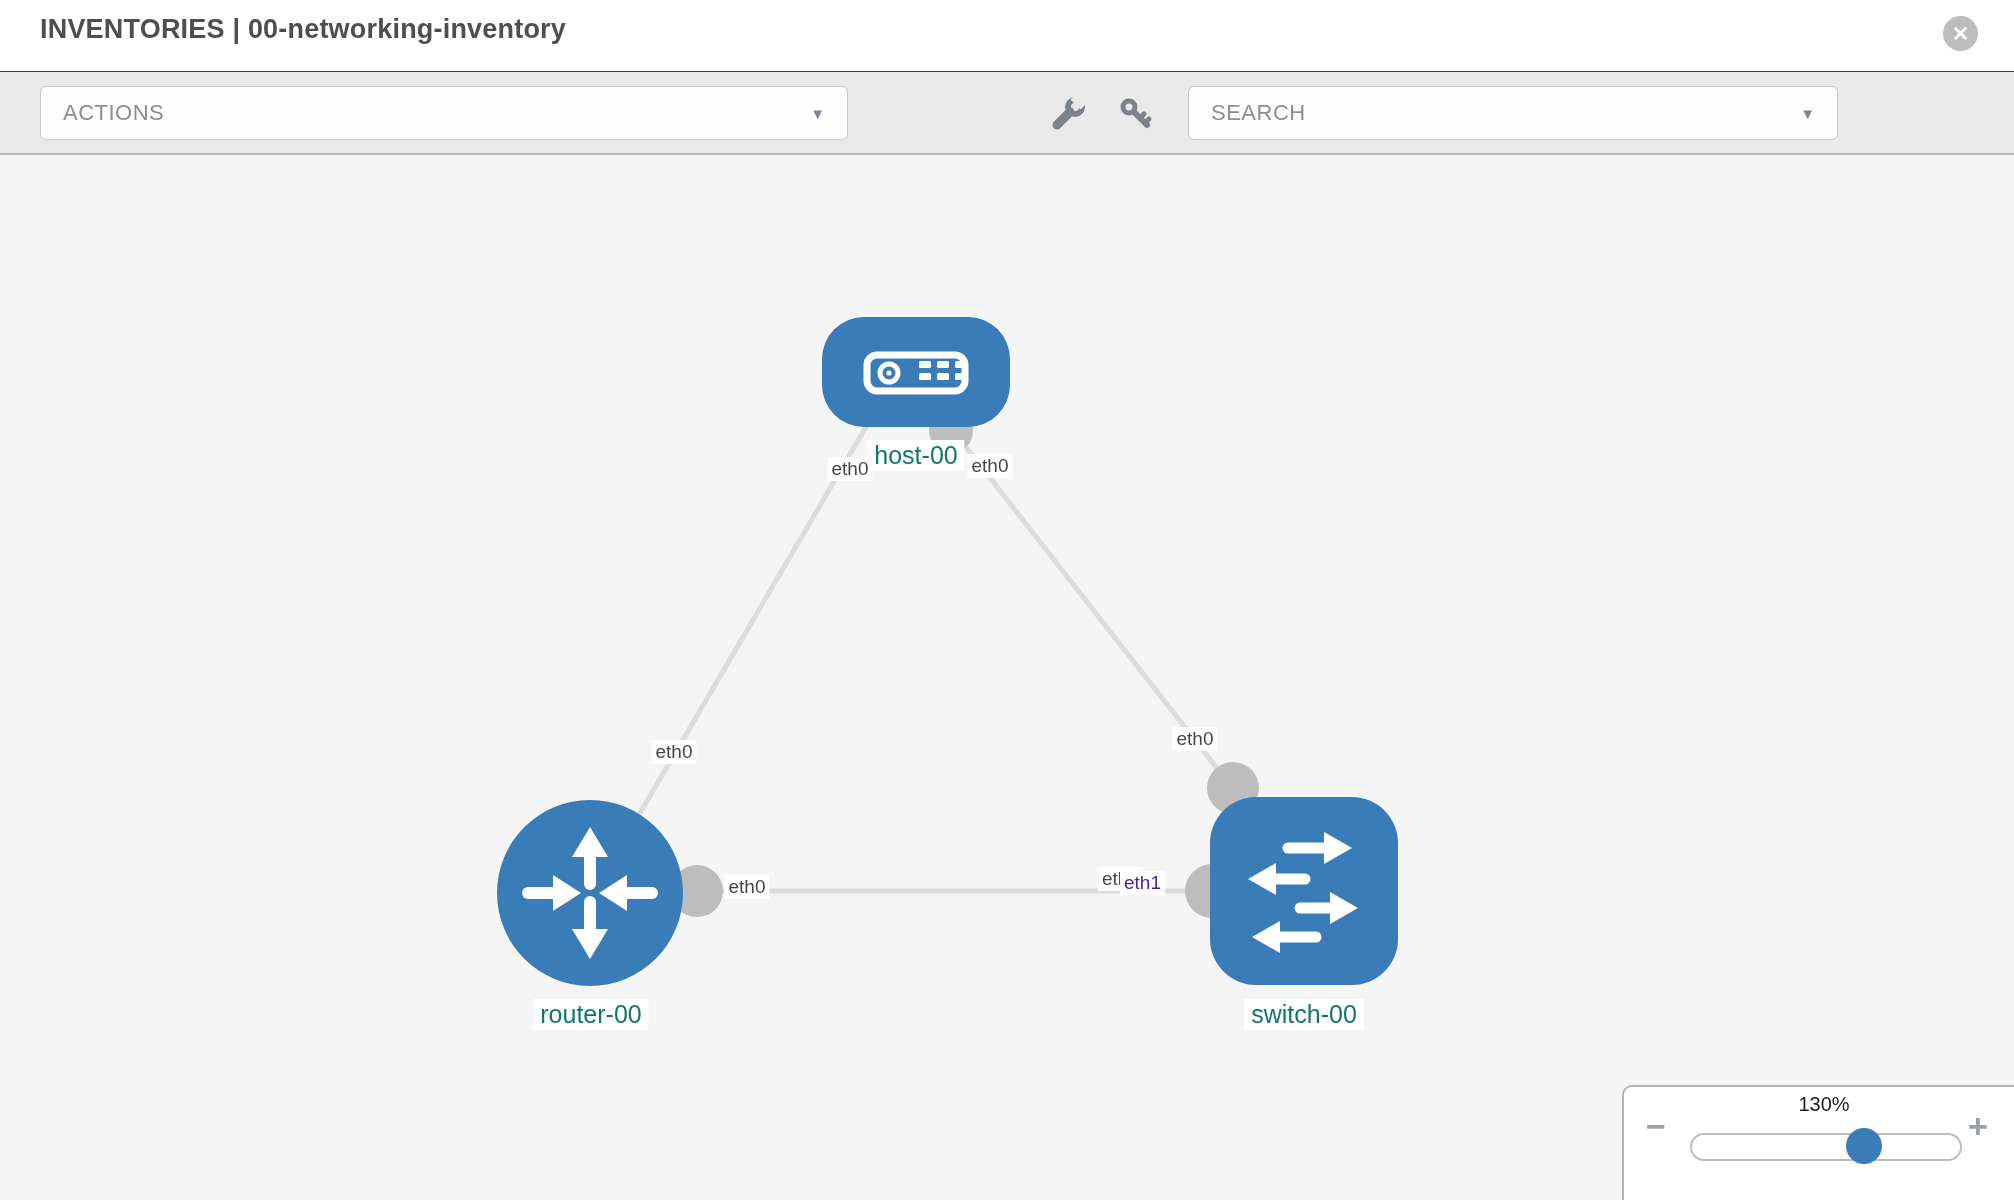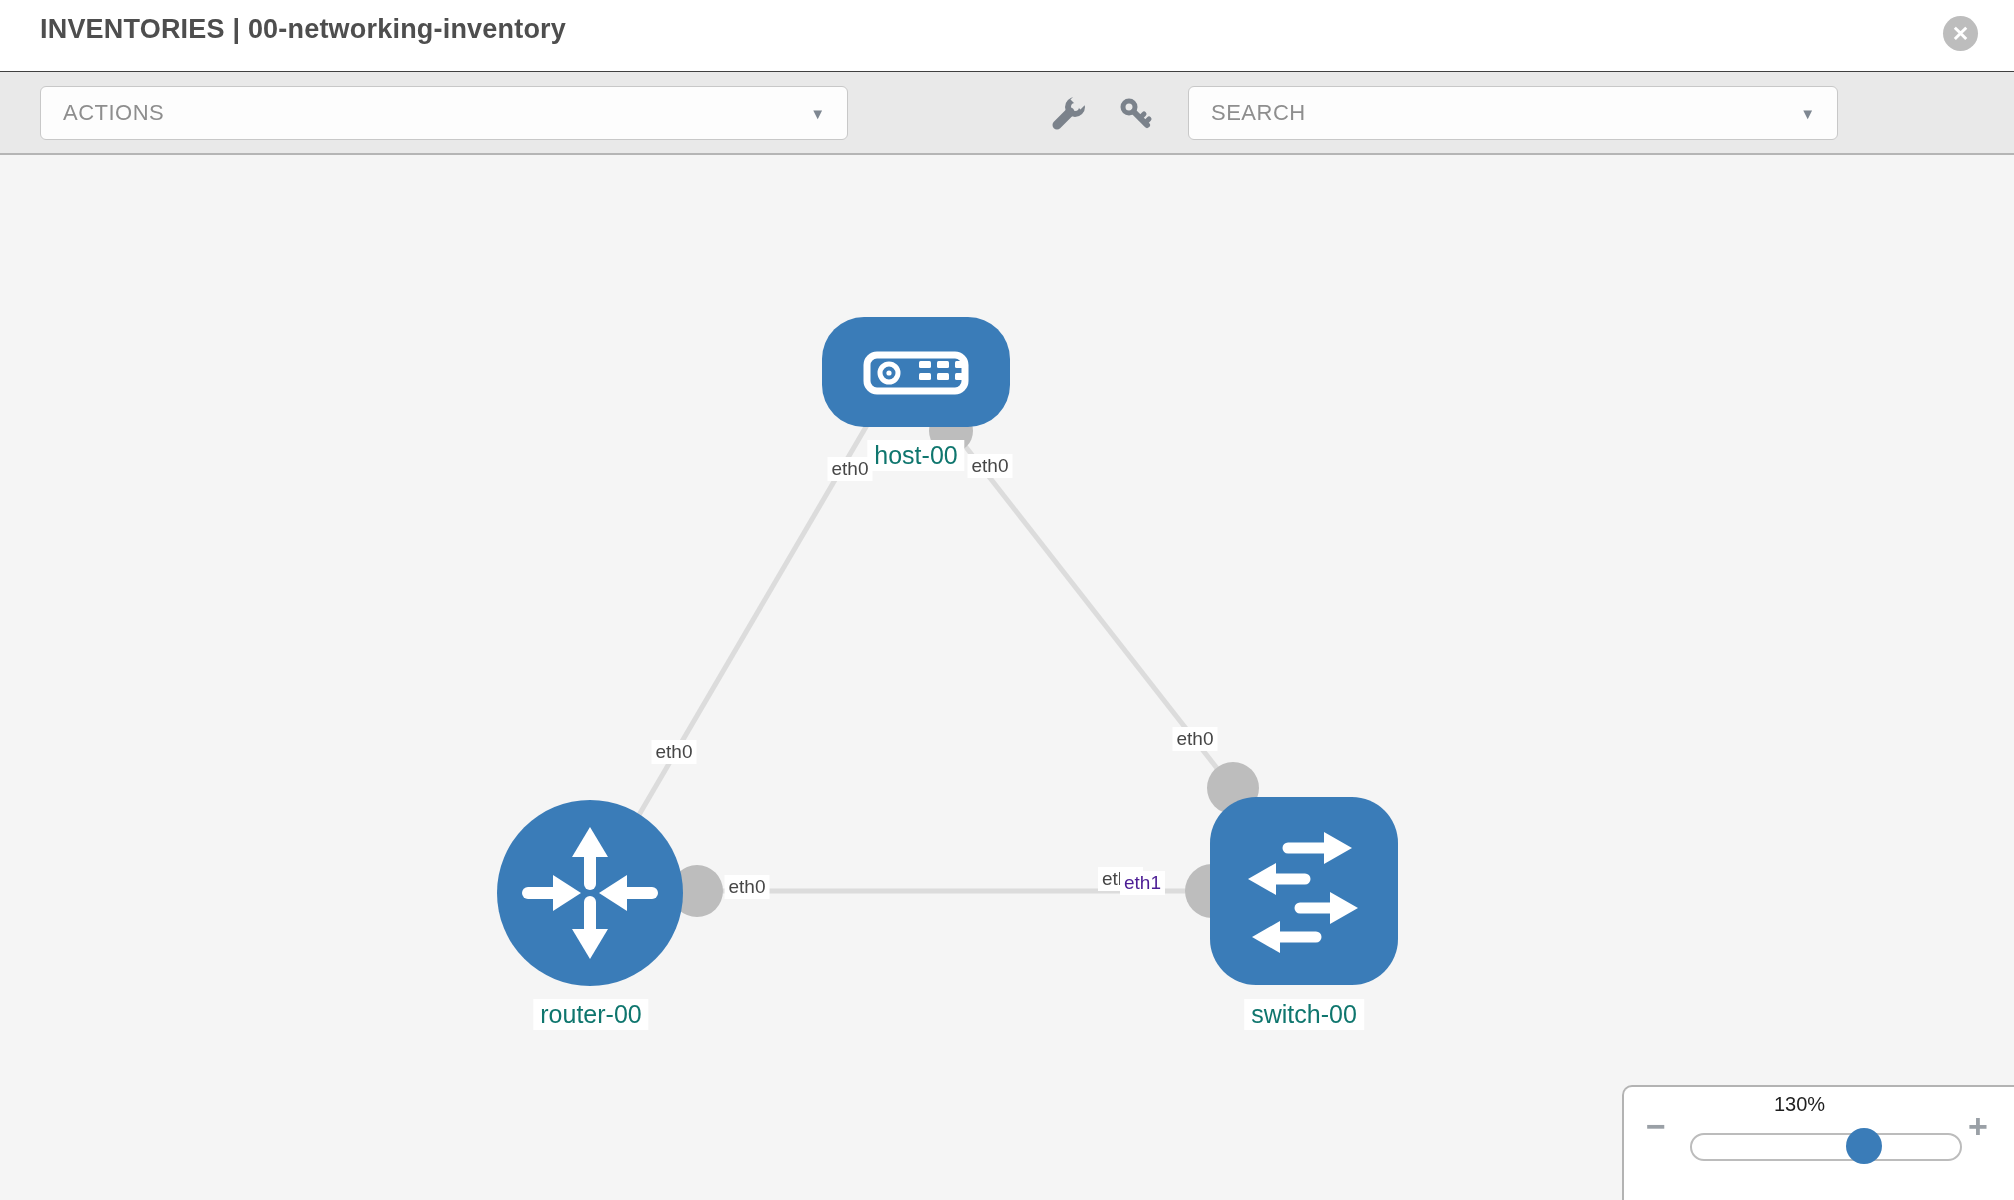--- a/index.html
+++ b/index.html
@@ -27,21 +27,21 @@
   .graph-svg{position:absolute;left:0;top:0;z-index:1;}
 
   
   .node-label{position:absolute;transform:translateX(-50%);background:#ffffff;color:#0f766e;font-size:25px;padding:1px 7px;white-space:nowrap;z-index:3;}
   .if-label{position:absolute;transform:translateX(-50%);background:#ffffff;color:#464646;font-size:19px;padding:1px 4px;white-space:nowrap;z-index:3;}
   .if-label-back{position:absolute;background:#ffffff;color:#464646;font-size:19px;padding:1px 4px;white-space:nowrap;z-index:3;}
   .if-label-front{position:absolute;background:#ffffff;color:#4c1d95;font-size:19px;padding:1px 4px;white-space:nowrap;z-index:4;}
 
   
   .zoom-panel{position:absolute;left:1622px;top:1085px;width:392px;height:115px;background:#ffffff;border-top:2px solid #b3b3b3;border-left:2px solid #b3b3b3;border-top-left-radius:10px;z-index:6;}
-  .zoom-level{position:absolute;left:150px;top:6px;width:100px;font-size:20px;color:#1f1f1f;}
+  .zoom-level{position:absolute;left:150px;top:6px;width:100px;text-align:center;font-size:20px;color:#1f1f1f;}
   .zoom-minus{position:absolute;left:22px;top:22px;font-size:34px;font-weight:bold;color:#9aa0a6;cursor:pointer;line-height:34px;}
   .zoom-plus{position:absolute;left:344px;top:22px;font-size:34px;font-weight:bold;color:#9aa0a6;cursor:pointer;line-height:34px;}
   .zoom-track{position:absolute;left:66px;top:46px;width:268px;height:24px;background:#ffffff;border:2px solid #bcbcbc;border-radius:14px;cursor:pointer;}
   .zoom-thumb{position:absolute;left:222px;top:41px;width:36px;height:36px;border-radius:50%;background:#3a7cb8;cursor:grab;}
 </style>
 </head>
 <body>
 
 <div class="app">
 

